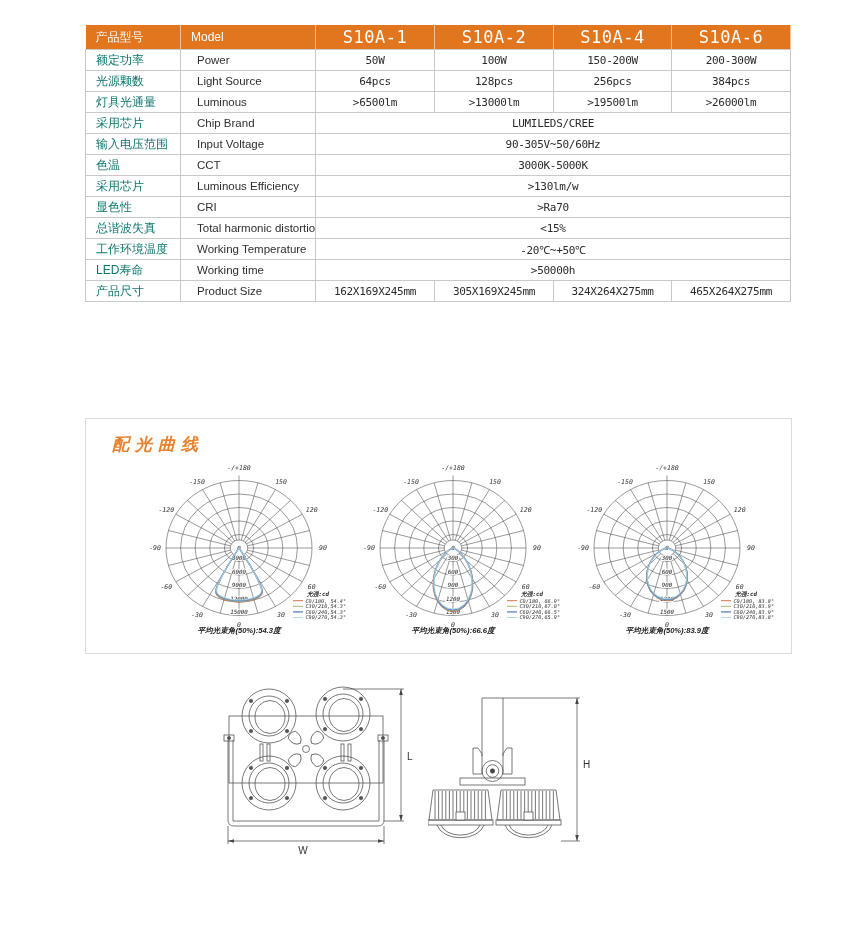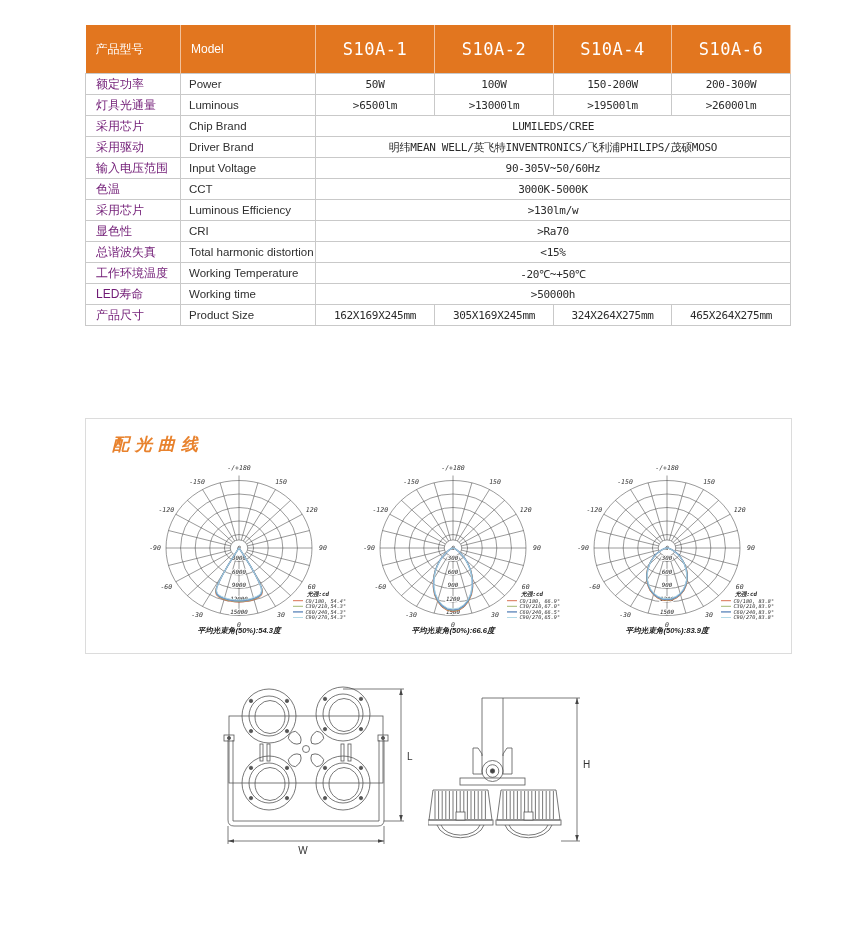--- a/index.html
+++ b/index.html
@@ -9,31 +9,31 @@
   }
   .page{position:absolute;left:0;top:0;width:850px;height:933px;background:#fff;}
 
   
   table.spec-table{
     position:absolute;left:85px;top:25px;width:705px;
     border-collapse:collapse;table-layout:fixed;
   }
   table.spec-table th{
     background:#e2761f;color:#fff;font-weight:normal;font-size:12px;
-    height:24px;text-align:center;padding:12px 4px;
+    height:24px;text-align:center;padding:0 4px;
     border-right:1px solid rgba(255,255,255,.55);
   }
   table.spec-table th.left{text-align:left;padding-left:10px;}
   table.spec-table th.mono{font-family:"DejaVu Sans Mono",monospace;font-size:17px;letter-spacing:.5px;}
   table.spec-table td{
     border:1px solid #c9c9c9;height:20px;font-size:11.5px;color:#333;
     text-align:center;padding:0 4px;background:#fff;white-space:nowrap;overflow:hidden;
   }
-  table.spec-table td.cn{text-align:left;padding-left:10px;font-size:12px;color:#701a75;}
-  table.spec-table td.en{text-align:left;padding-left:8px;font-size:11.5px;color:#2f2f2f;}
+  table.spec-table td.cn{text-align:left;padding-left:10px;font-size:12px;color:#0f766e;}
+  table.spec-table td.en{text-align:left;padding-left:16px;font-size:11.5px;color:#2f2f2f;}
   table.spec-table td.val{font-family:"DejaVu Sans Mono",monospace;font-size:11px;letter-spacing:-.3px;color:#2b2b2b;}
 
   
   .dist-box{
     position:absolute;left:85px;top:418px;width:705px;height:234px;
     border:1px solid #dcdcdc;background:#fff;font-style:italic;
   }
   .dist-title{
     position:absolute;left:26px;top:14px;font-size:17px;font-weight:bold;
     color:#e8822d;letter-spacing:6px;
@@ -73,36 +73,39 @@
     <tbody id="spec-body">
         <tr>
           <td class="cn">额定功率</td>
           <td class="en">Power</td>
           <td class="val">50W</td>
           <td class="val">100W</td>
           <td class="val">150-200W</td>
           <td class="val">200-300W</td>
         </tr>
         <tr>
+          <td class="cn">光源颗数</td>
+          <td class="en">Light Source</td>
+          <td class="val">64pcs</td>
+          <td class="val">128pcs</td>
+          <td class="val">256pcs</td>
+          <td class="val">384pcs</td>
+        </tr>
+        <tr>
           <td class="cn">灯具光通量</td>
           <td class="en">Luminous</td>
           <td class="val">&gt;6500lm</td>
           <td class="val">&gt;13000lm</td>
           <td class="val">&gt;19500lm</td>
           <td class="val">&gt;26000lm</td>
         </tr>
         <tr>
           <td class="cn">采用芯片</td>
           <td class="en">Chip Brand</td>
           <td class="val" colspan="4">LUMILEDS/CREE</td>
-        </tr>
-        <tr>
-          <td class="cn">采用驱动</td>
-          <td class="en">Driver Brand</td>
-          <td class="val" colspan="4">明纬MEAN WELL/英飞特INVENTRONICS/飞利浦PHILIPS/茂硕MOSO</td>
         </tr>
         <tr>
           <td class="cn">输入电压范围</td>
           <td class="en">Input Voltage</td>
           <td class="val" colspan="4">90-305V~50/60Hz</td>
         </tr>
         <tr>
           <td class="cn">色温</td>
           <td class="en">CCT</td>
           <td class="val" colspan="4">3000K-5000K</td>

